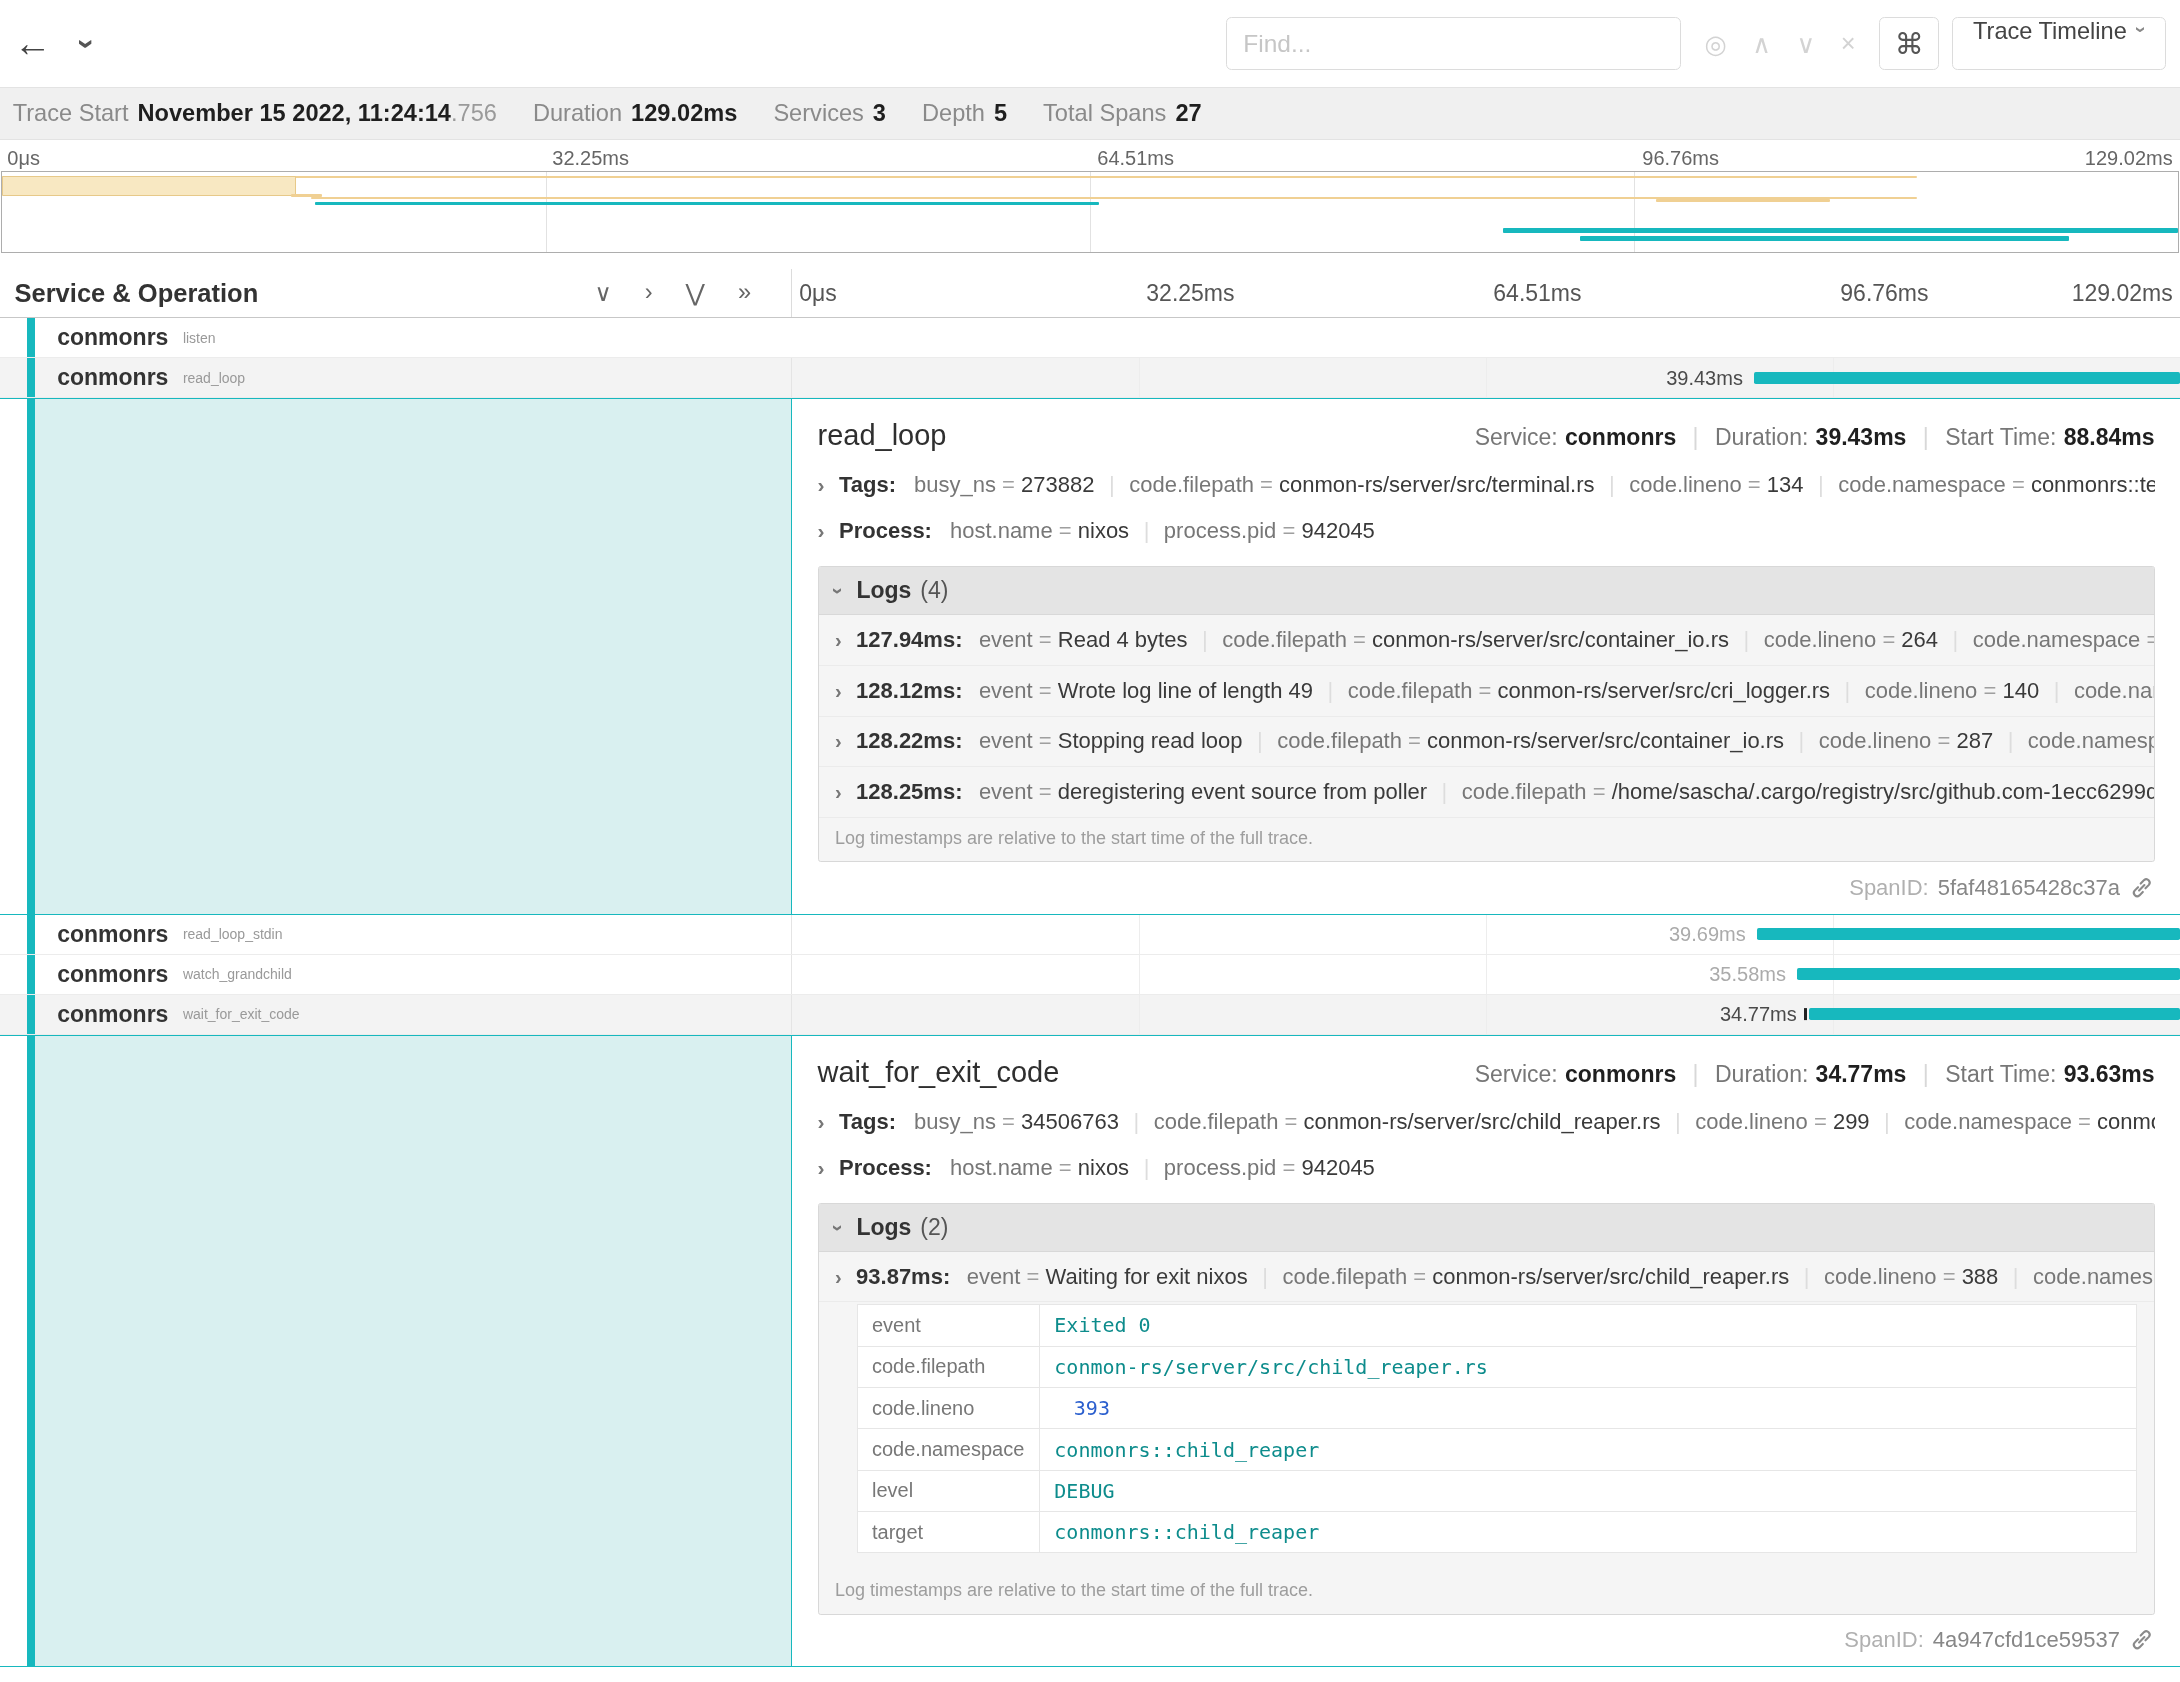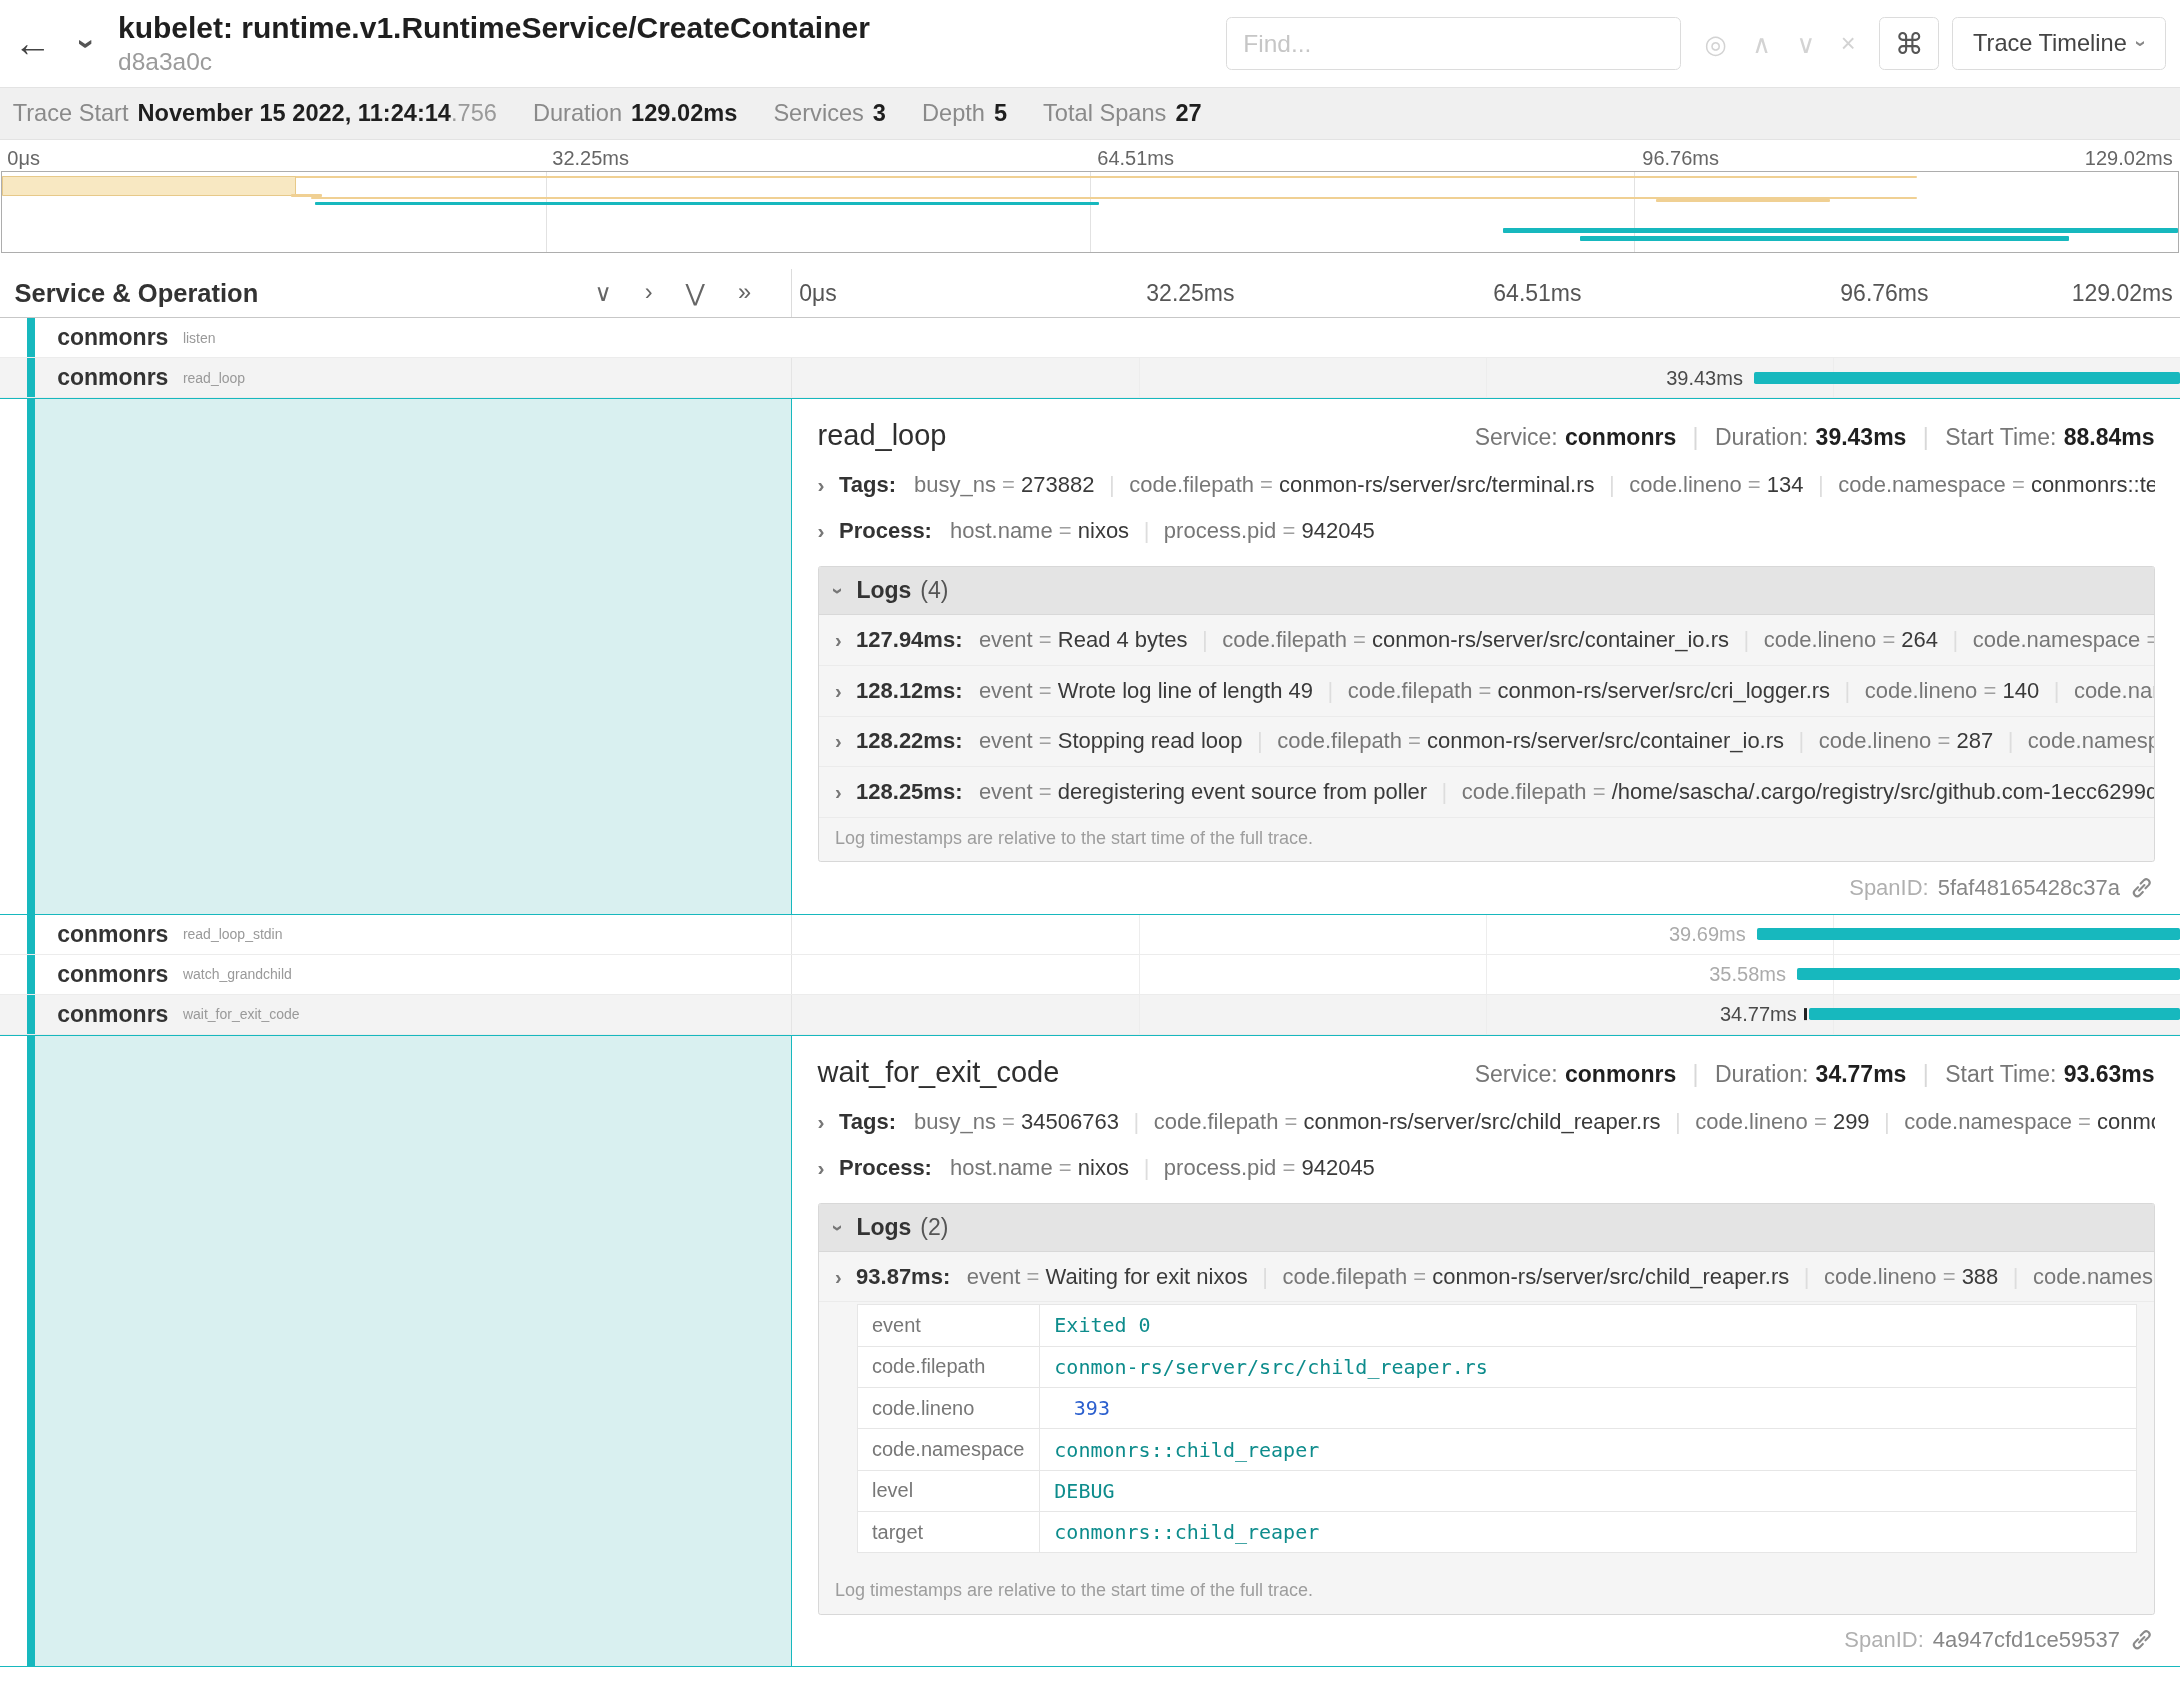--- a/index.html
+++ b/index.html
@@ -14,21 +14,21 @@
   .collapse-btn { width:44px; font-size:31px; color:#555; }
   .chev-big { display:inline-block; transform:rotate(90deg); font-weight:700; }
   .title-block { margin-left:9px; min-width:0; }
   .title-block h1 { font-size:30px; font-weight:600; color:#1f1f1f; line-height:1.15; white-space:nowrap; }
   .trace-id { font-size:24.5px; color:#9b9b9b; margin-top:1.8px; }
   .topbar-right { margin-left:auto; display:flex; align-items:center; gap:12.7px; }
   .find-input { width:455px; height:53px; border:0.9px solid #dcdcdc; border-radius:5.5px; padding:0 16.4px; font-size:24.5px; color:#444; outline:none; font-family:inherit; }
   .find-input::placeholder { color:#c6c6c6; }
   .find-tools { display:flex; align-items:center; gap:25.5px; color:#d3d3d3; font-size:25.5px; padding:0 11px; }
   .cmd-btn { width:60px; height:53px; border:0.9px solid #dcdcdc; border-radius:5.5px; font-size:29px; color:#555; display:flex; align-items:center; justify-content:center; background:#fff; }
-  .tt-btn { height:53px; border:0.9px solid #dcdcdc; border-radius:5.5px; font-size:23.6px; color:#444; display:flex; align-items:center; gap:11px; padding:0 20px; background:#fff; }
+  .tt-btn { height:53px; border:0.9px solid #dcdcdc; border-radius:5.5px; font-size:23.6px; color:#444; display:flex; align-items:flex-start; gap:11px; padding:0 20px; background:#fff; }
   .chev { display:inline-block; color:#777; font-weight:700; }
   .rot { transform:rotate(90deg); }
   .chev.small { font-size:20px; color:#888; }
 
   
   .summary { height:53px; background:#f0f0f0; border-top:0.9px solid #e3e3e3; border-bottom:0.9px solid #e3e3e3; display:flex; align-items:center; padding:0 12.7px; gap:36px; font-size:23.6px; white-space:nowrap; }
   .s-item { display:flex; align-items:baseline; }
   .sl { color:#8a8a8a; margin-right:9px; }
   .sv { color:#1f1f1f; font-weight:700; }
   .svx { color:#9a9a9a; font-weight:400; }
@@ -108,24 +108,20 @@
   .link-icon { flex:none; }
 </style>
 </head>
 <body>
 
 <div class="app">
 
   <header class="topbar">
     <button class="back-btn"><span>←</span></button>
     <button class="collapse-btn"><span class="chev-big">›</span></button>
-    <div class="title-block">
-      <h1>kubelet: runtime.v1.RuntimeService/CreateContainer</h1>
-      <div class="trace-id">d8a3a0c</div>
-    </div>
     <div class="topbar-right">
       <input class="find-input" placeholder="Find..." style="">
       <div class="find-tools">
         <span class="ft">◎</span>
         <span class="ft">∧</span>
         <span class="ft">∨</span>
         <span class="ft">×</span>
       </div>
       <button class="cmd-btn">
           <span>⌘</span>

